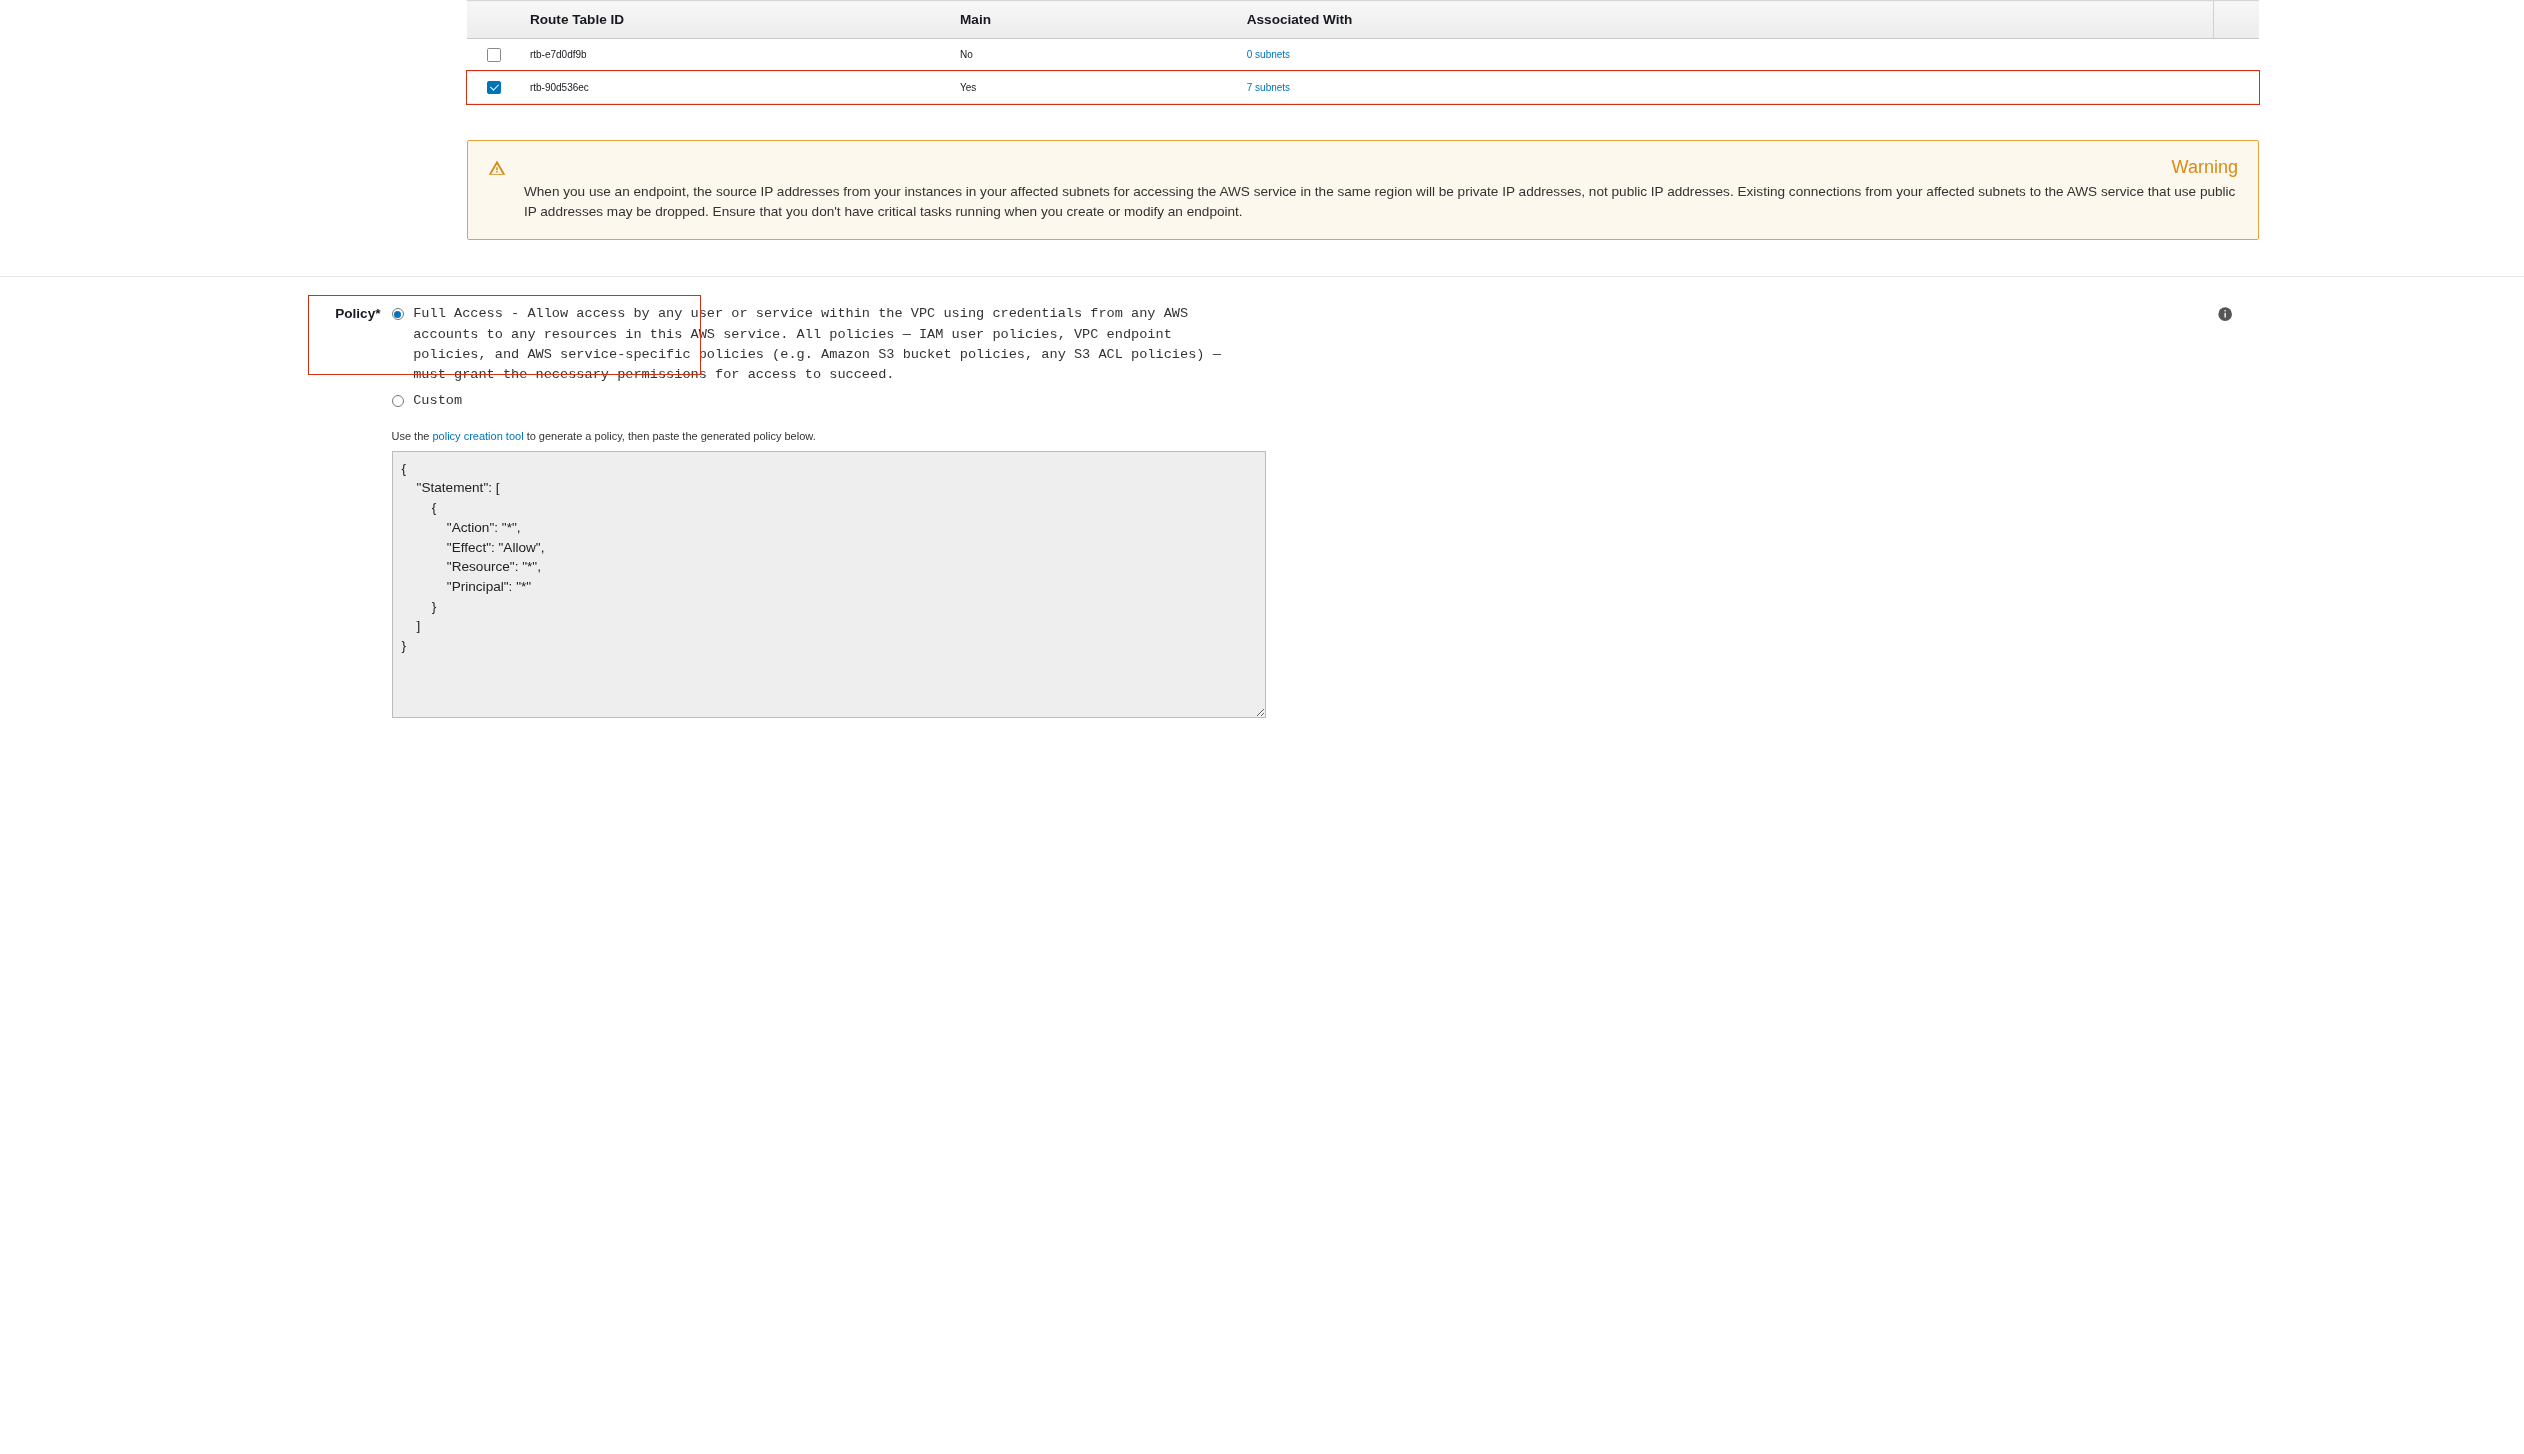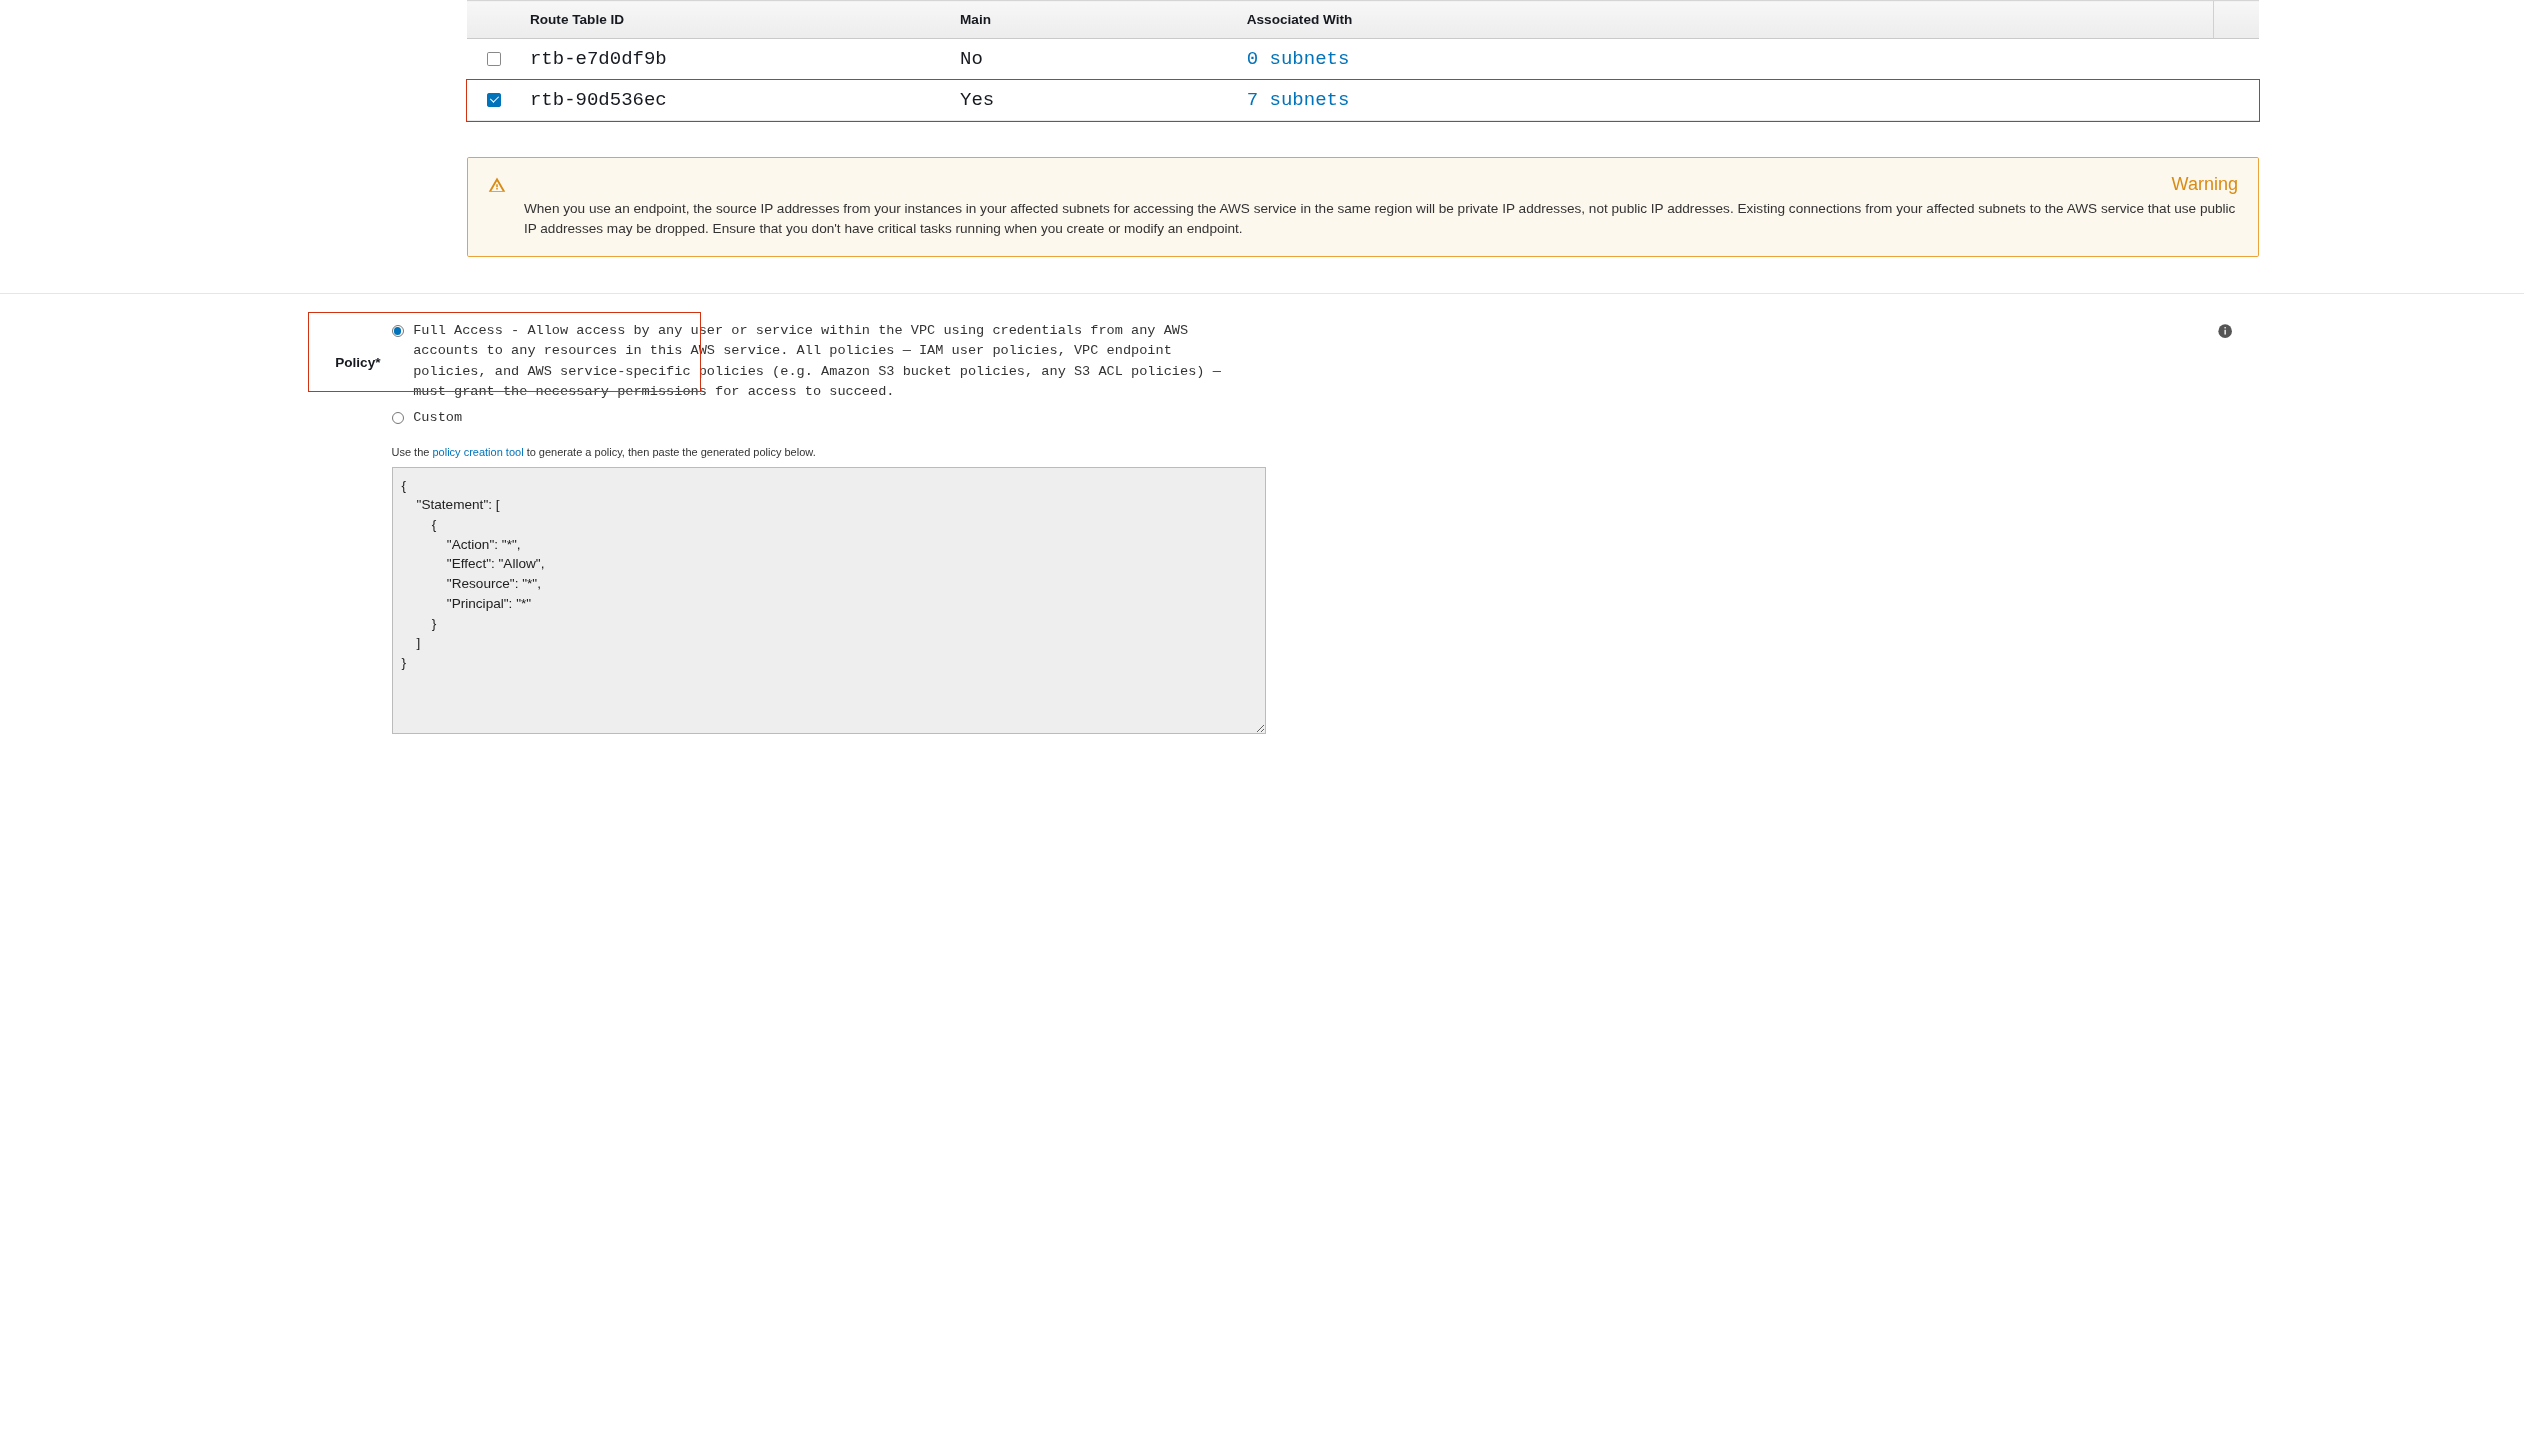--- a/index.html
+++ b/index.html
@@ -39,24 +39,23 @@
       width: 54px;
       text-align: center;
     }
     table.route-table thead th.col-id { width: 24%; }
     table.route-table thead th.col-main { width: 16%; }
     table.route-table thead th.col-assoc { width: auto; }
     table.route-table thead th.col-spacer { width: 45px; border-left: 0.9px solid #d0d0d0;}
     table.route-table tbody td {
       padding: 9px 9px;
       border-bottom: 0.9px solid #eaeaea;
-      font-size: 19px;
+      font-size: 10px;
       color: #16191f;
       vertical-align: middle;
-      font-family: Liberation Mono, monospace;
     }
     table.route-table tbody td.col-check {
       text-align: center;
     }
     table.route-table tbody tr.highlighted {
       outline: 1.8px solid #d13212;
       outline-offset: -0.9px;
     }
     .checkbox {
       width: 13.6px;
@@ -136,21 +135,20 @@
       display: flex;
       align-items: flex-start;
       gap: 11px;
     }
     .policy-label-col {
       width: 65px;
       text-align: right;
       font-weight: 700;
       font-size: 13.6px;
       padding-top: 1.8px;
-      margin-top: 32px;
     }
     .policy-options-col {
       flex: 1;
     }
     .radio-row {
       display: flex;
       align-items: flex-start;
       gap: 9px;
       margin-bottom: 5.4px;
       font-family: Liberation Mono, monospace;

